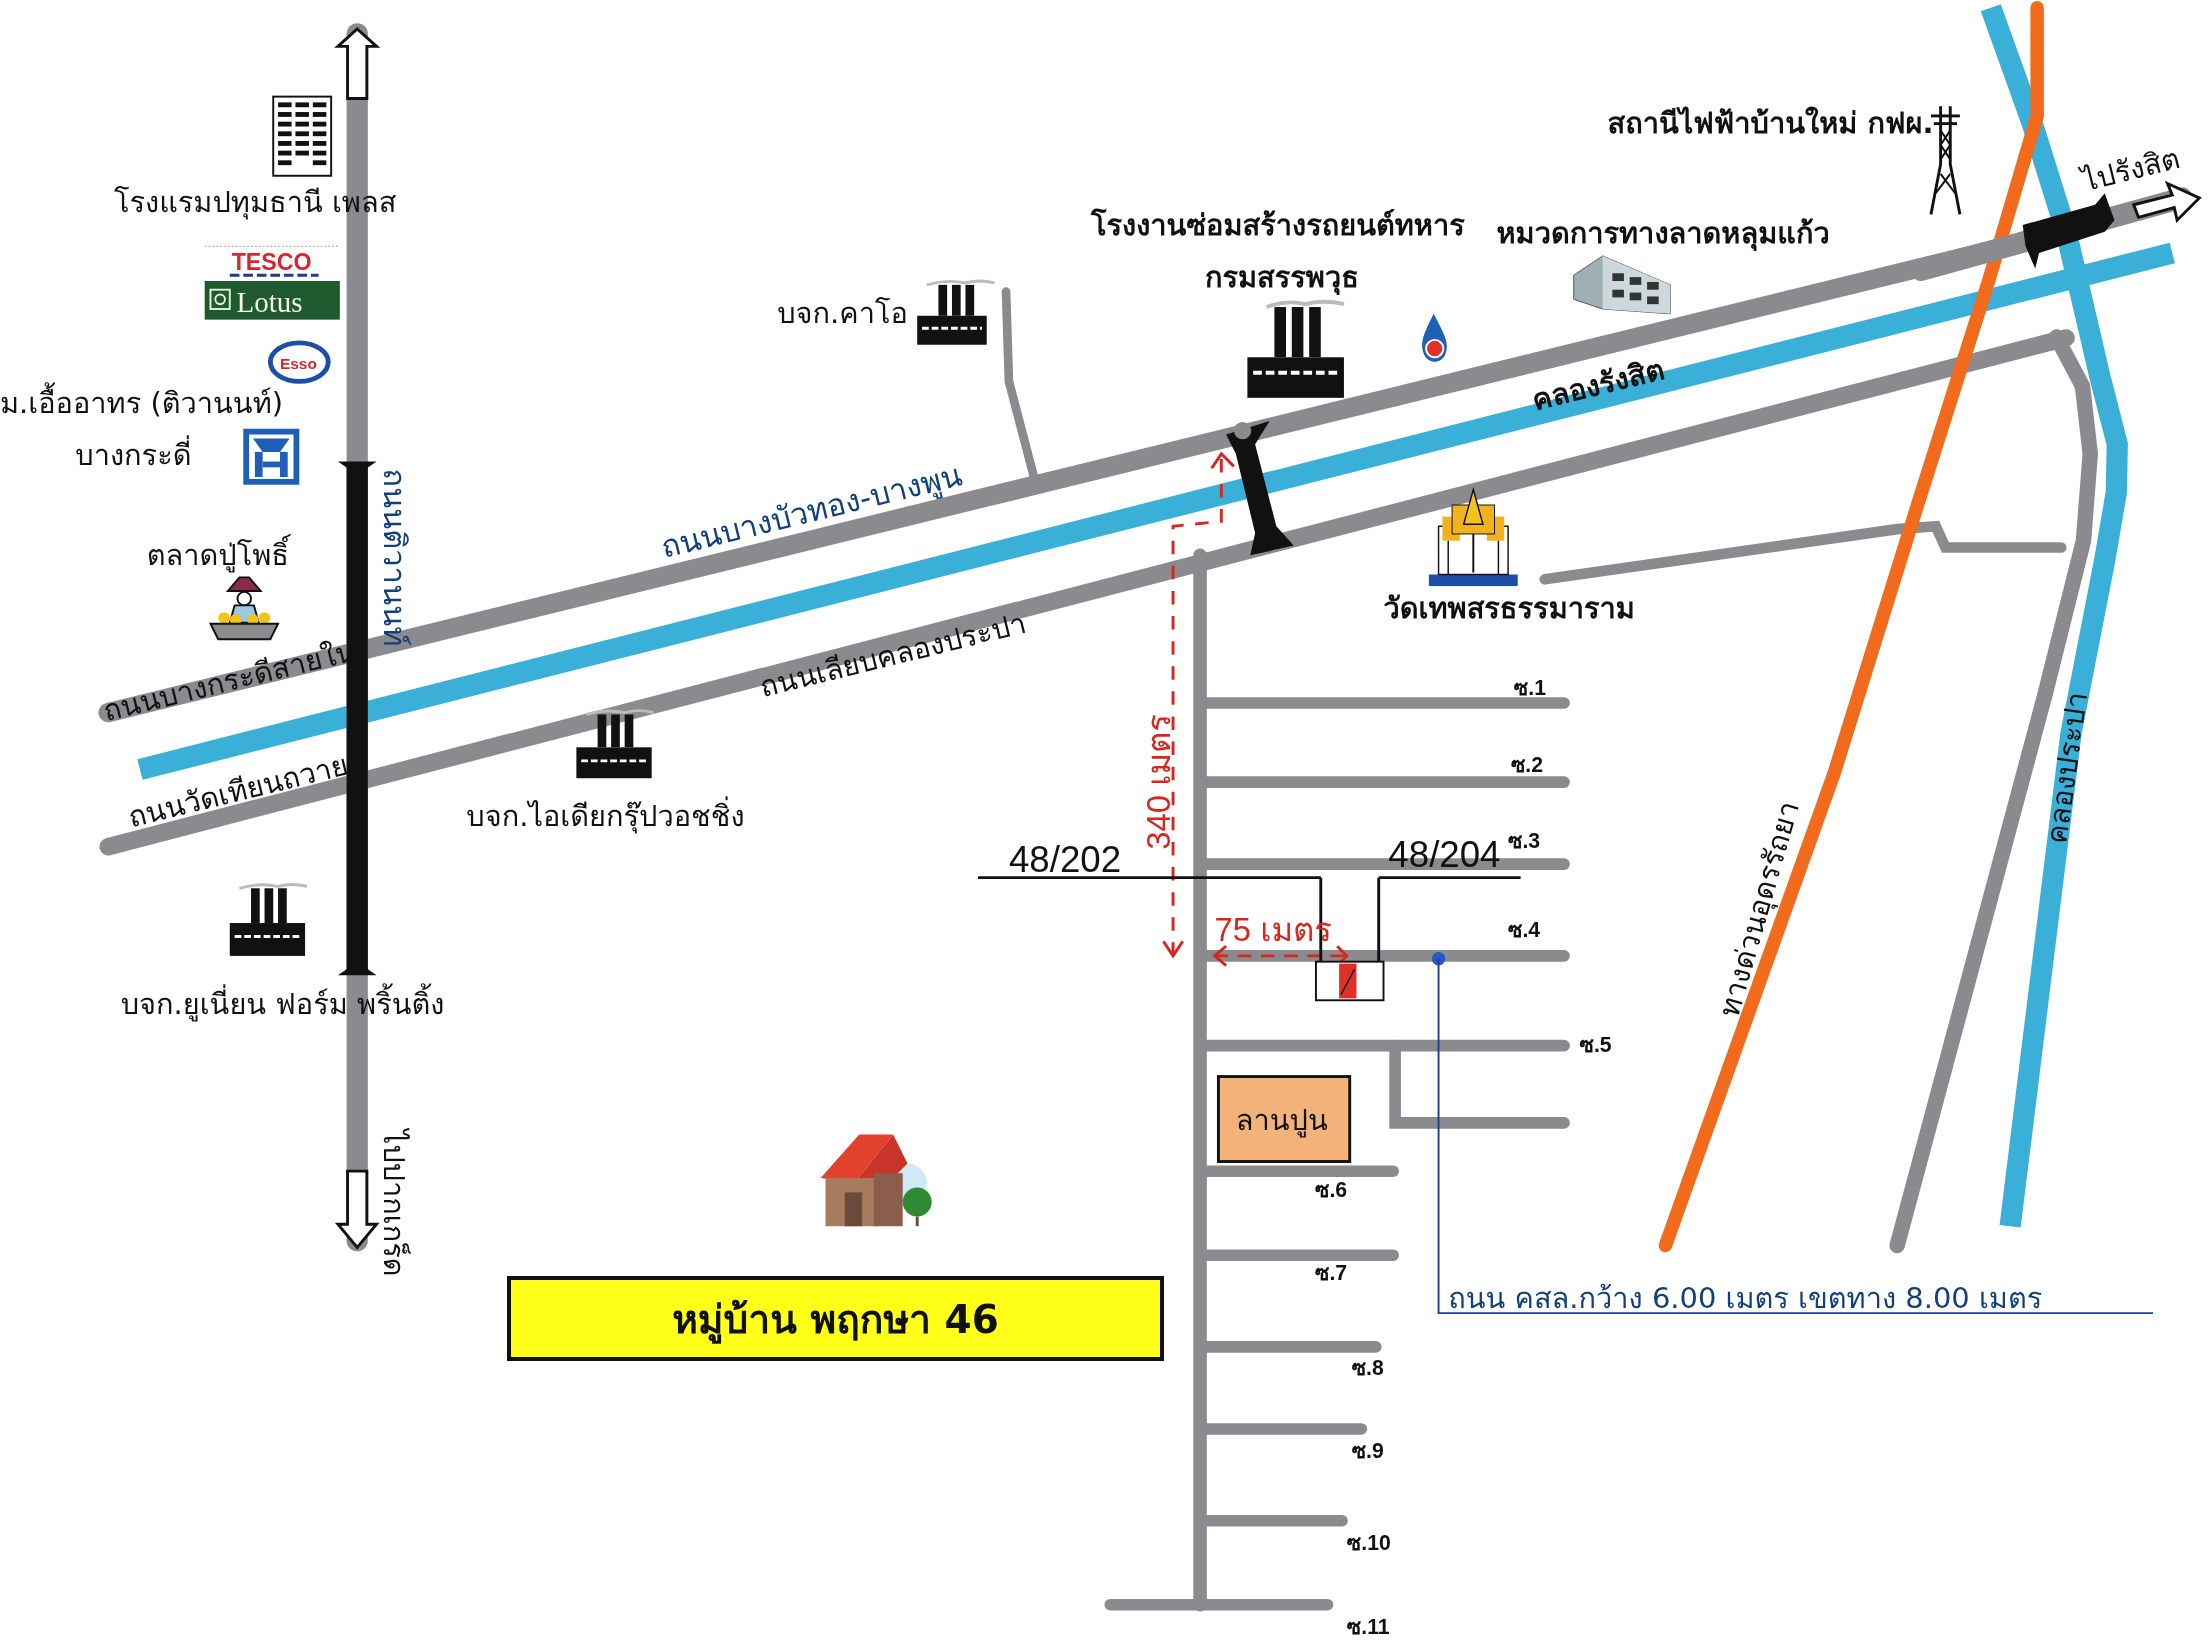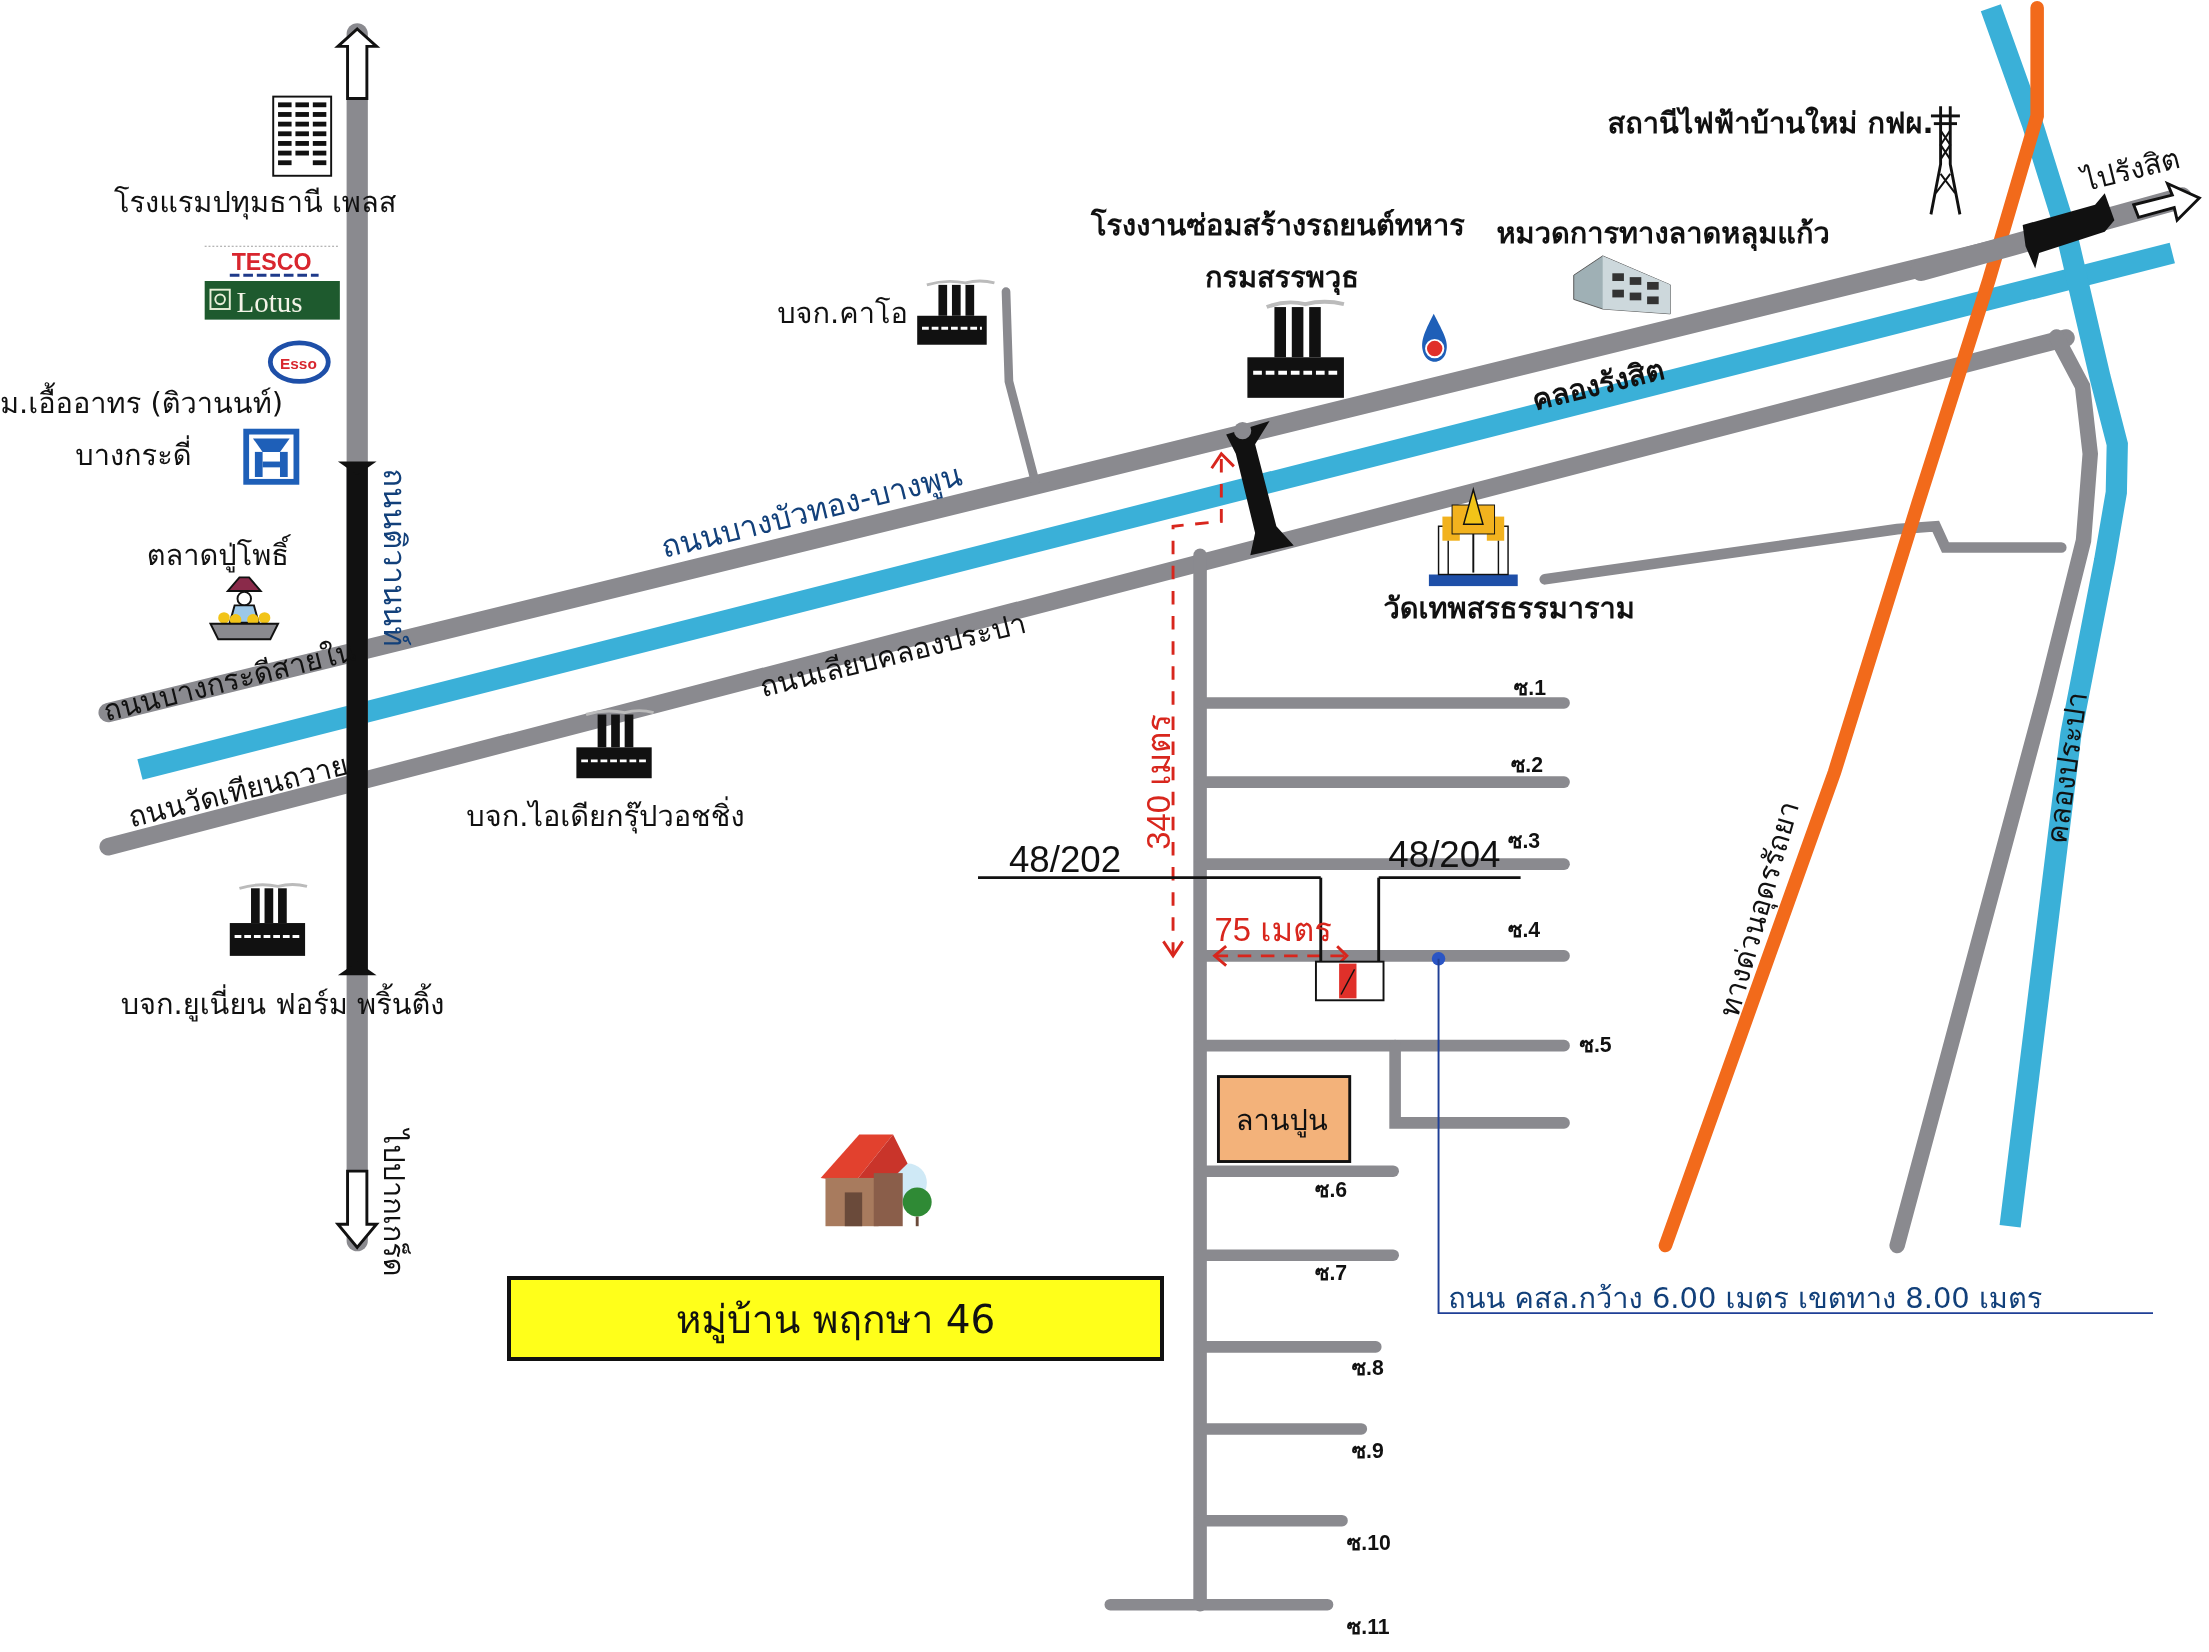--- a/index.html
+++ b/index.html
@@ -10,21 +10,21 @@
   .lbl-b { font-family: "DejaVu Sans", sans-serif; font-size: 30px; fill: #111; font-weight: bold; }
   .lbl-blue { font-family: "DejaVu Sans", sans-serif; font-size: 32px; fill: #12407a; }
   .lbl-soi { font-family: "Liberation Sans", sans-serif; font-size: 22px; fill: #111; font-weight: bold; }
   .lbl-red { font-family: "Liberation Sans", sans-serif; font-size: 34px; fill: #d8261d; }
   .lbl-num { font-family: "Liberation Sans", sans-serif; font-size: 38px; fill: #111; }
   .lbl-spec { font-family: "DejaVu Sans", sans-serif; font-size: 30px; fill: #12407a; }
   .road { stroke: #8a8a8f; fill: none; stroke-linecap: round; }
   .canal { stroke: #3ab0d8; fill: none; }
   .title-box { position: absolute; left: 507px; top: 1276px; width: 657px; height: 85px;
                background: #ffff1a; border: 4.8px solid #111; box-sizing: border-box;
-               display: flex; align-items: center; justify-content: center; }
+               display: flex; align-items: center; justify-content: center; font-weight: bold; }
   .title-text { font-family: "DejaVu Sans", sans-serif; font-size: 39px; color: #111; }
 </style>
 </head>
 <body>
 
 <svg id="map" viewBox="0 0 2288 1712" xmlns="http://www.w3.org/2000/svg">
 
   <g>
     <line class="road" x1="112" y1="738" x2="2100" y2="250" stroke-width="20"></line>
     <line class="canal" x1="145" y1="797" x2="2250" y2="262" stroke-width="22"></line>

